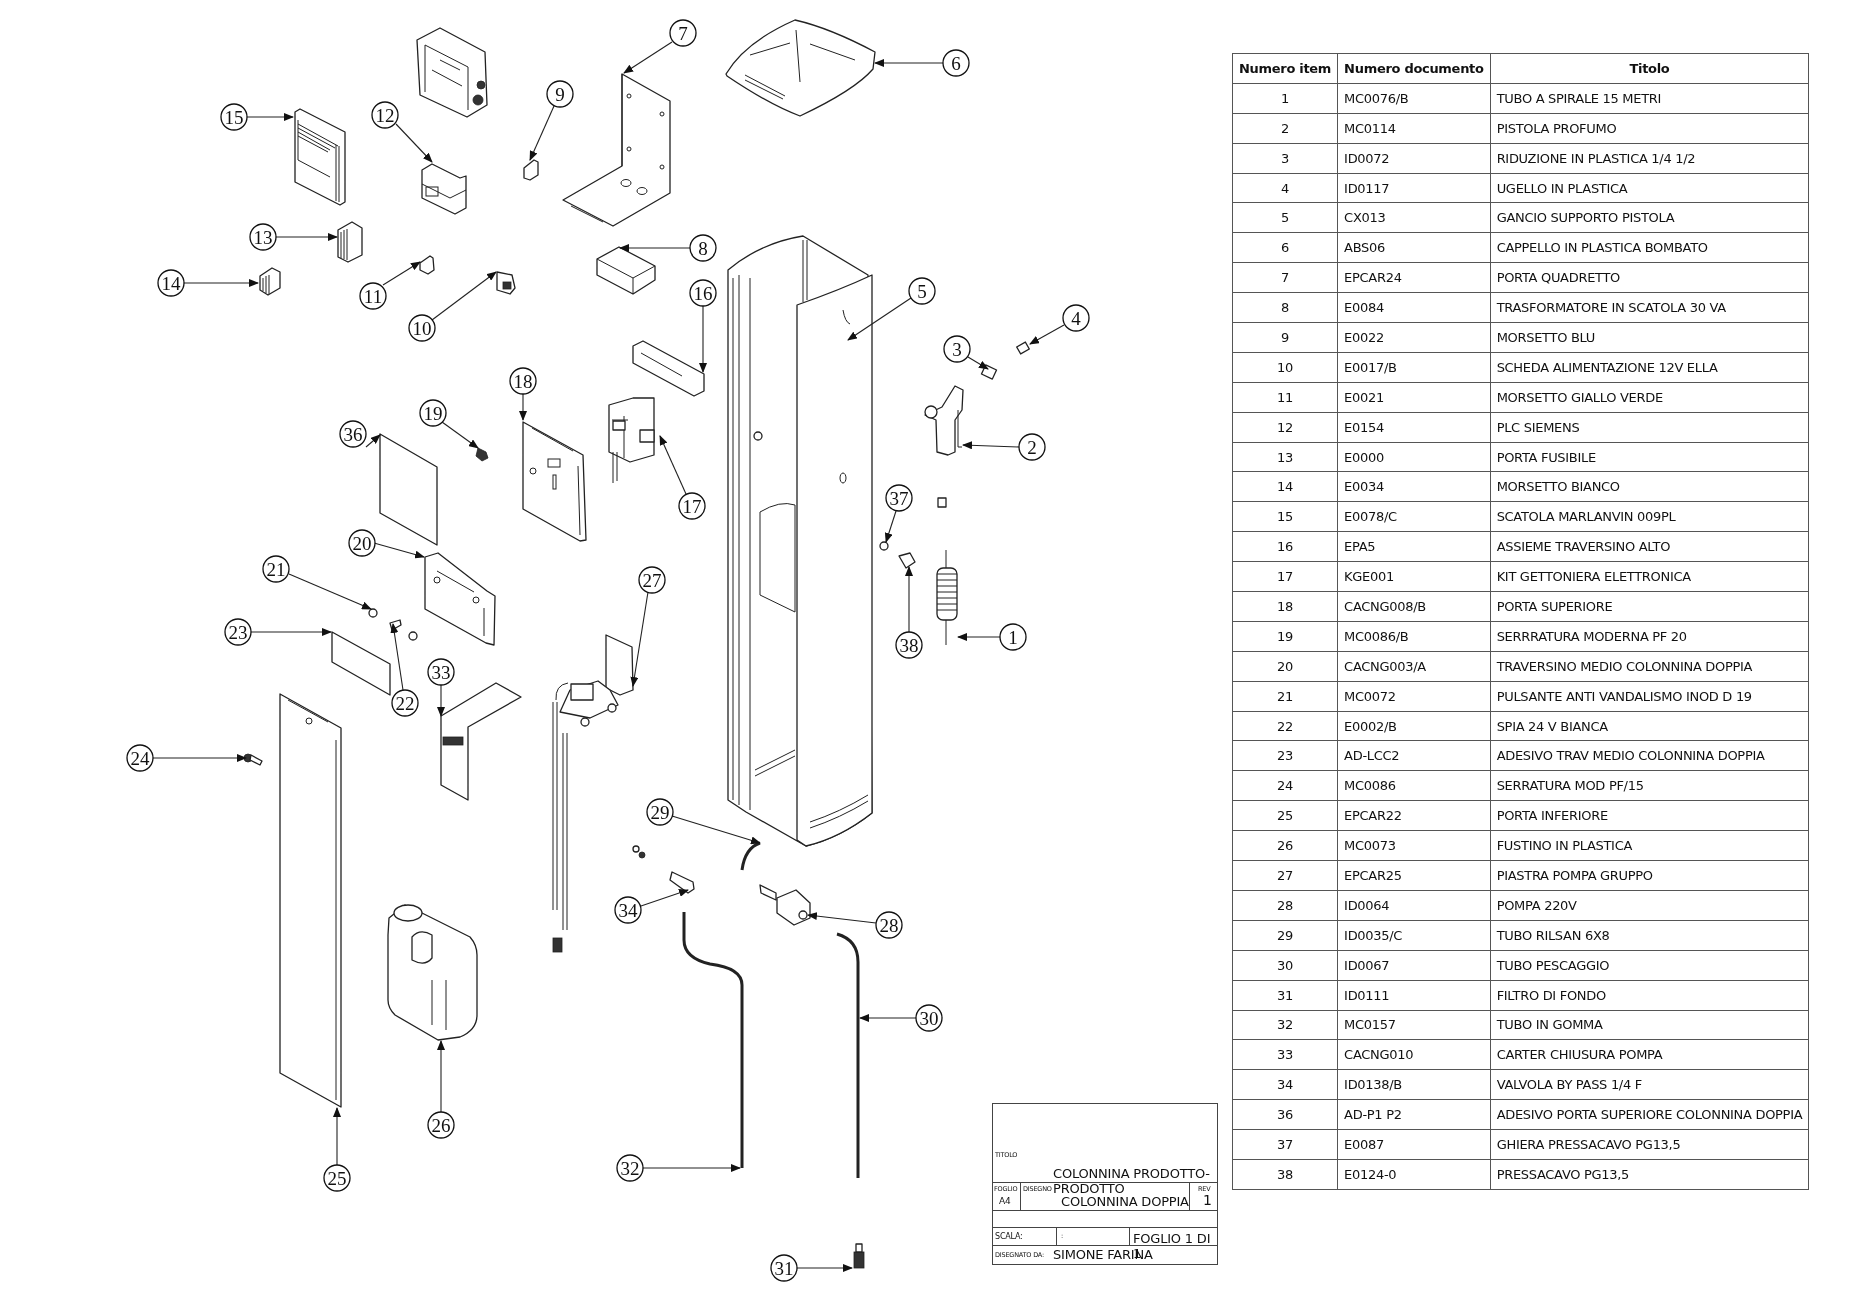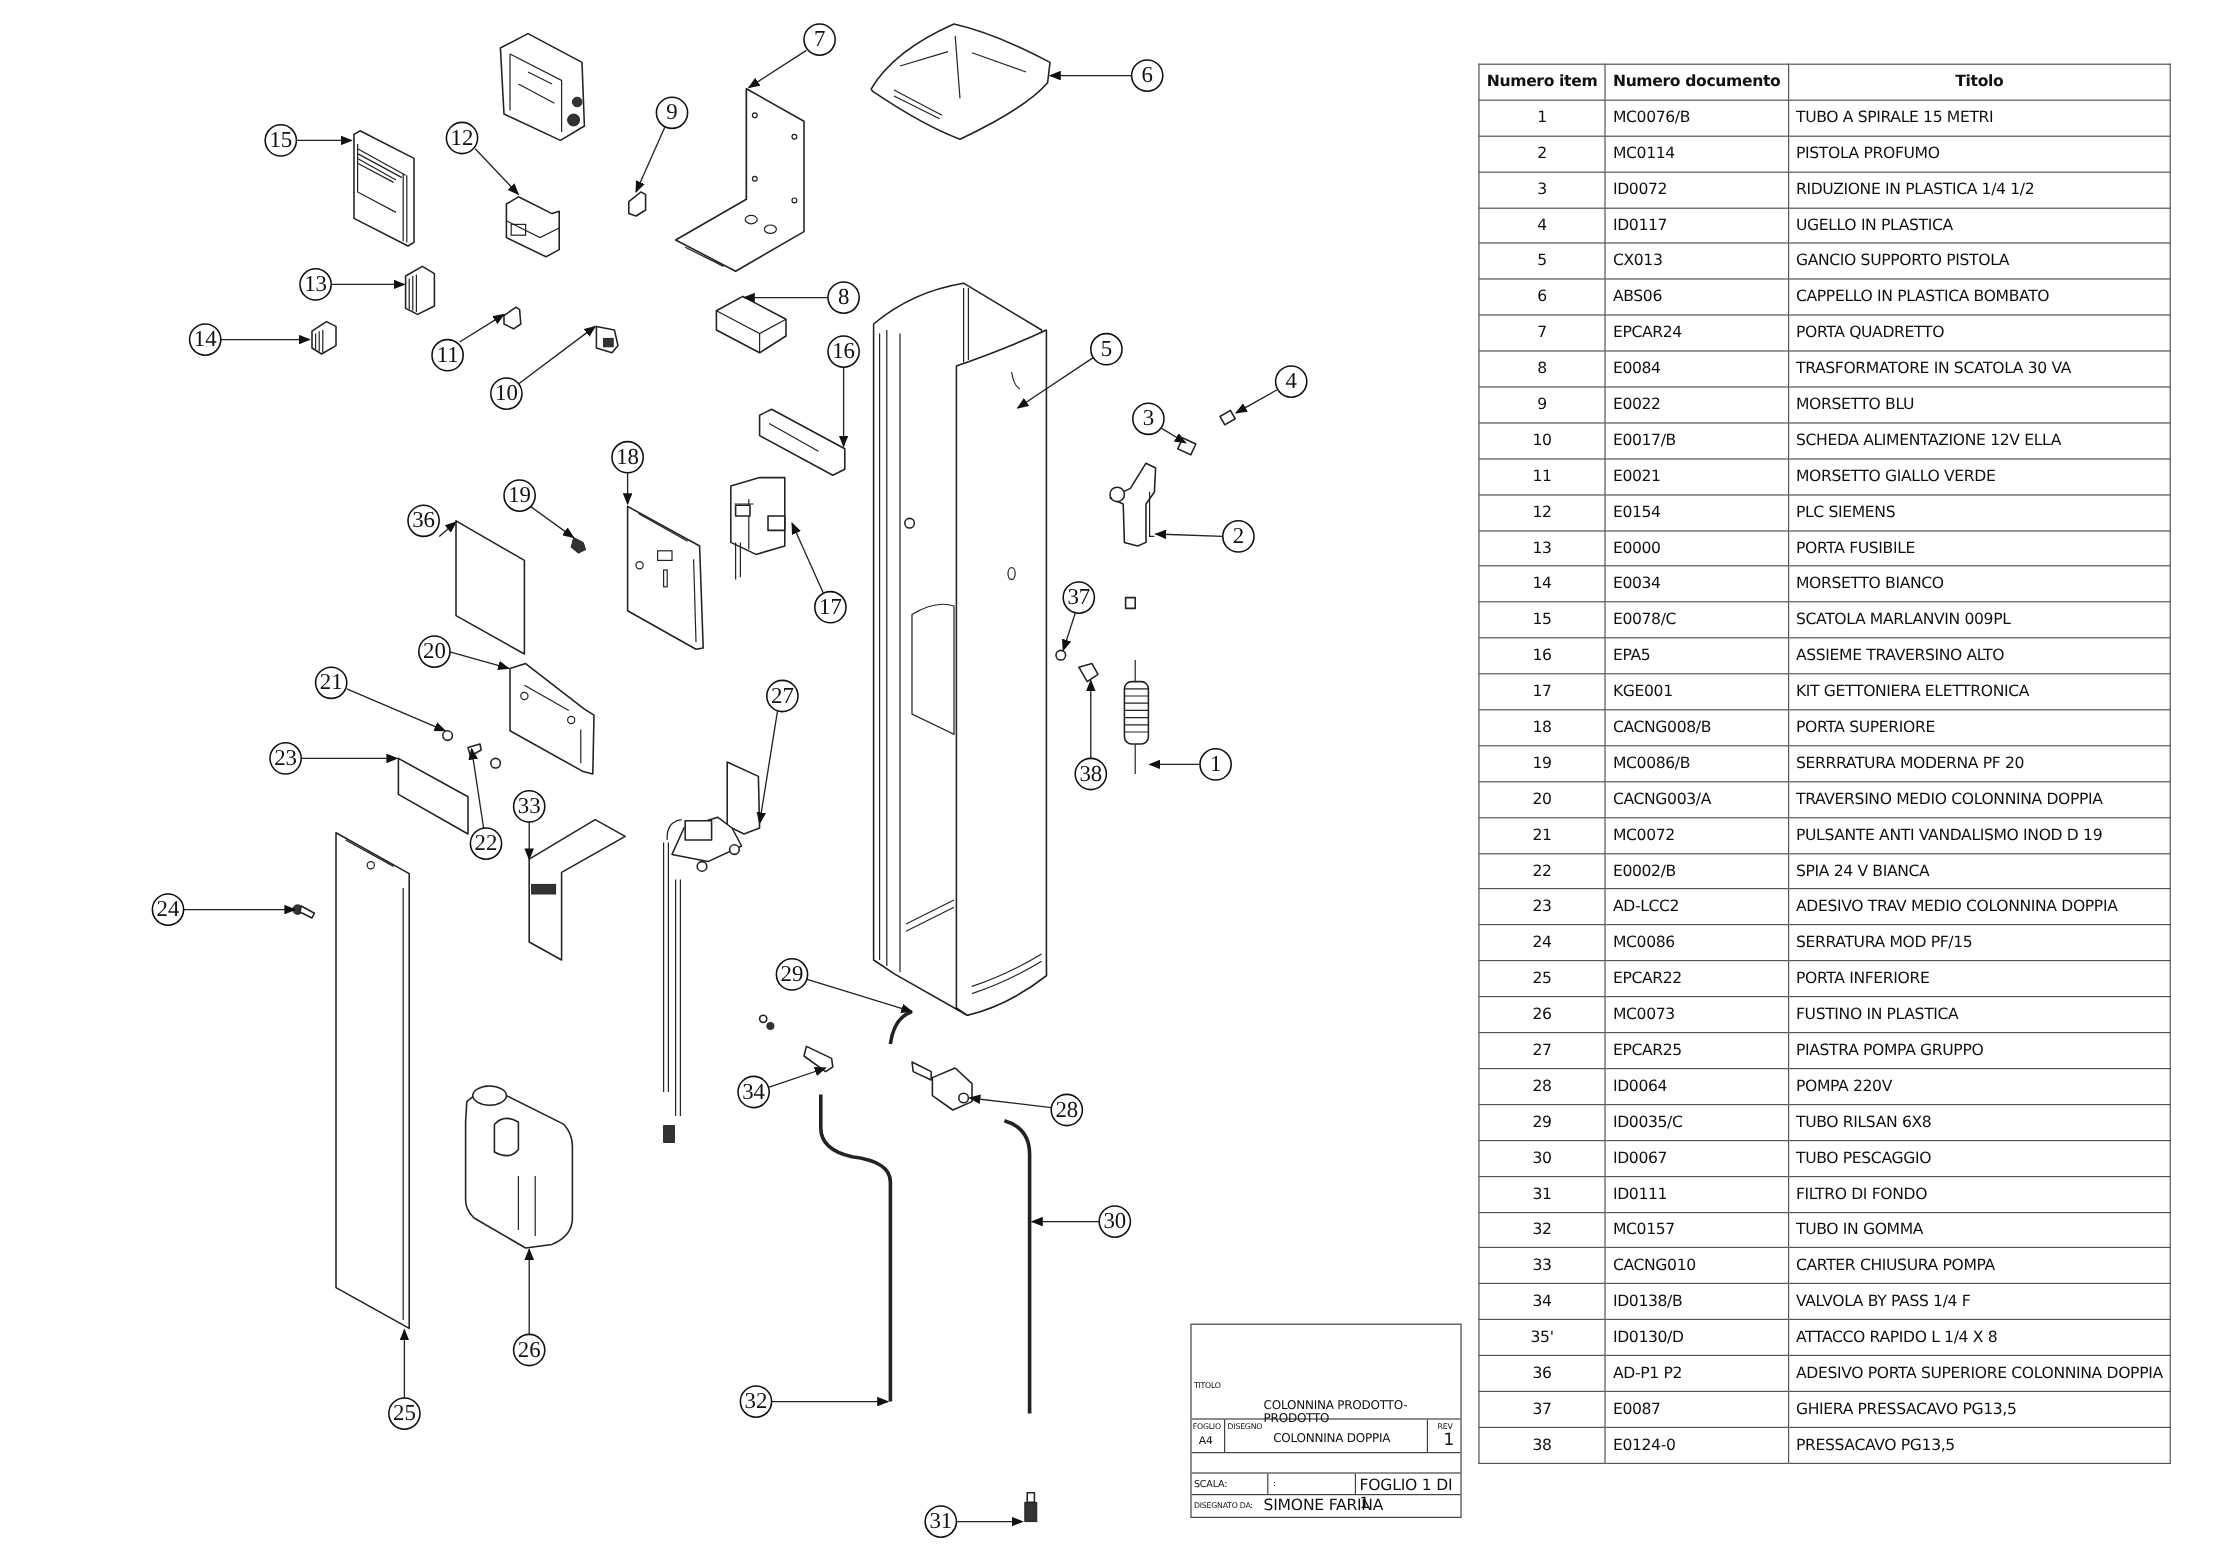--- a/index.html
+++ b/index.html
@@ -25,21 +25,21 @@
 
   
   #titleblock { position: absolute; left: 992px; top: 1103px; width: 226px; height: 162px;
                 border: 1.5px solid #444; box-sizing: border-box; font-family: "DejaVu Sans", sans-serif; }
   #titleblock .row { position: absolute; left: 0; right: 0; border-bottom: 1.2px solid #444; box-sizing: border-box; }
   .tb-company { top: 0; height: 45px; text-align: center; }
   .tb-company .name { font-family: "Liberation Sans", sans-serif; font-weight: bold; font-size: 18px; line-height: 18px; display: block; margin-top: 2px; letter-spacing: 0.2px; }
   .tb-company .tel, .tb-company .fax { font-family: "Liberation Sans", sans-serif; font-weight: bold; font-size: 9px; line-height: 11px; display: block; }
   .tb-titolo { top: 45px; height: 34px; }
   .tb-label { position: absolute; font-size: 6.5px; letter-spacing: -0.2px; }
-  .tb-value { position: absolute; font-size: 10px; letter-spacing: -0.2px; }
+  .tb-value { position: absolute; font-size: 13px; letter-spacing: -0.2px; }
   .tb-foglio { top: 79px; height: 28px; }
   .tb-blank { top: 107px; height: 17px; }
   .tb-scala { top: 124px; height: 18px; }
   .tb-dis { top: 142px; height: 18px; border-bottom: none !important; }
   .vline { position: absolute; top: 0; bottom: 0; border-left: 1.2px solid #444; }
 </style>
 </head>
 <body>
 
 <svg id="drawing" viewBox="0 0 1866 1300" xmlns="http://www.w3.org/2000/svg">
@@ -637,25 +637,20 @@
         <td class="c-item">33</td>
         <td class="c-doc">CACNG010</td>
         <td>CARTER CHIUSURA POMPA</td>
       </tr>
       <tr>
         <td class="c-item">34</td>
         <td class="c-doc">ID0138/B</td>
         <td>VALVOLA BY PASS 1/4 F</td>
       </tr>
       <tr>
-        <td class="c-item">35'</td>
-        <td class="c-doc">ID0130/D</td>
-        <td>ATTACCO RAPIDO L 1/4 X 8</td>
-      </tr>
-      <tr>
         <td class="c-item">36</td>
         <td class="c-doc">AD-P1 P2</td>
         <td>ADESIVO PORTA SUPERIORE COLONNINA DOPPIA</td>
       </tr>
       <tr>
         <td class="c-item">37</td>
         <td class="c-doc">E0087</td>
         <td>GHIERA PRESSACAVO PG13,5</td>
       </tr>
       <tr>

